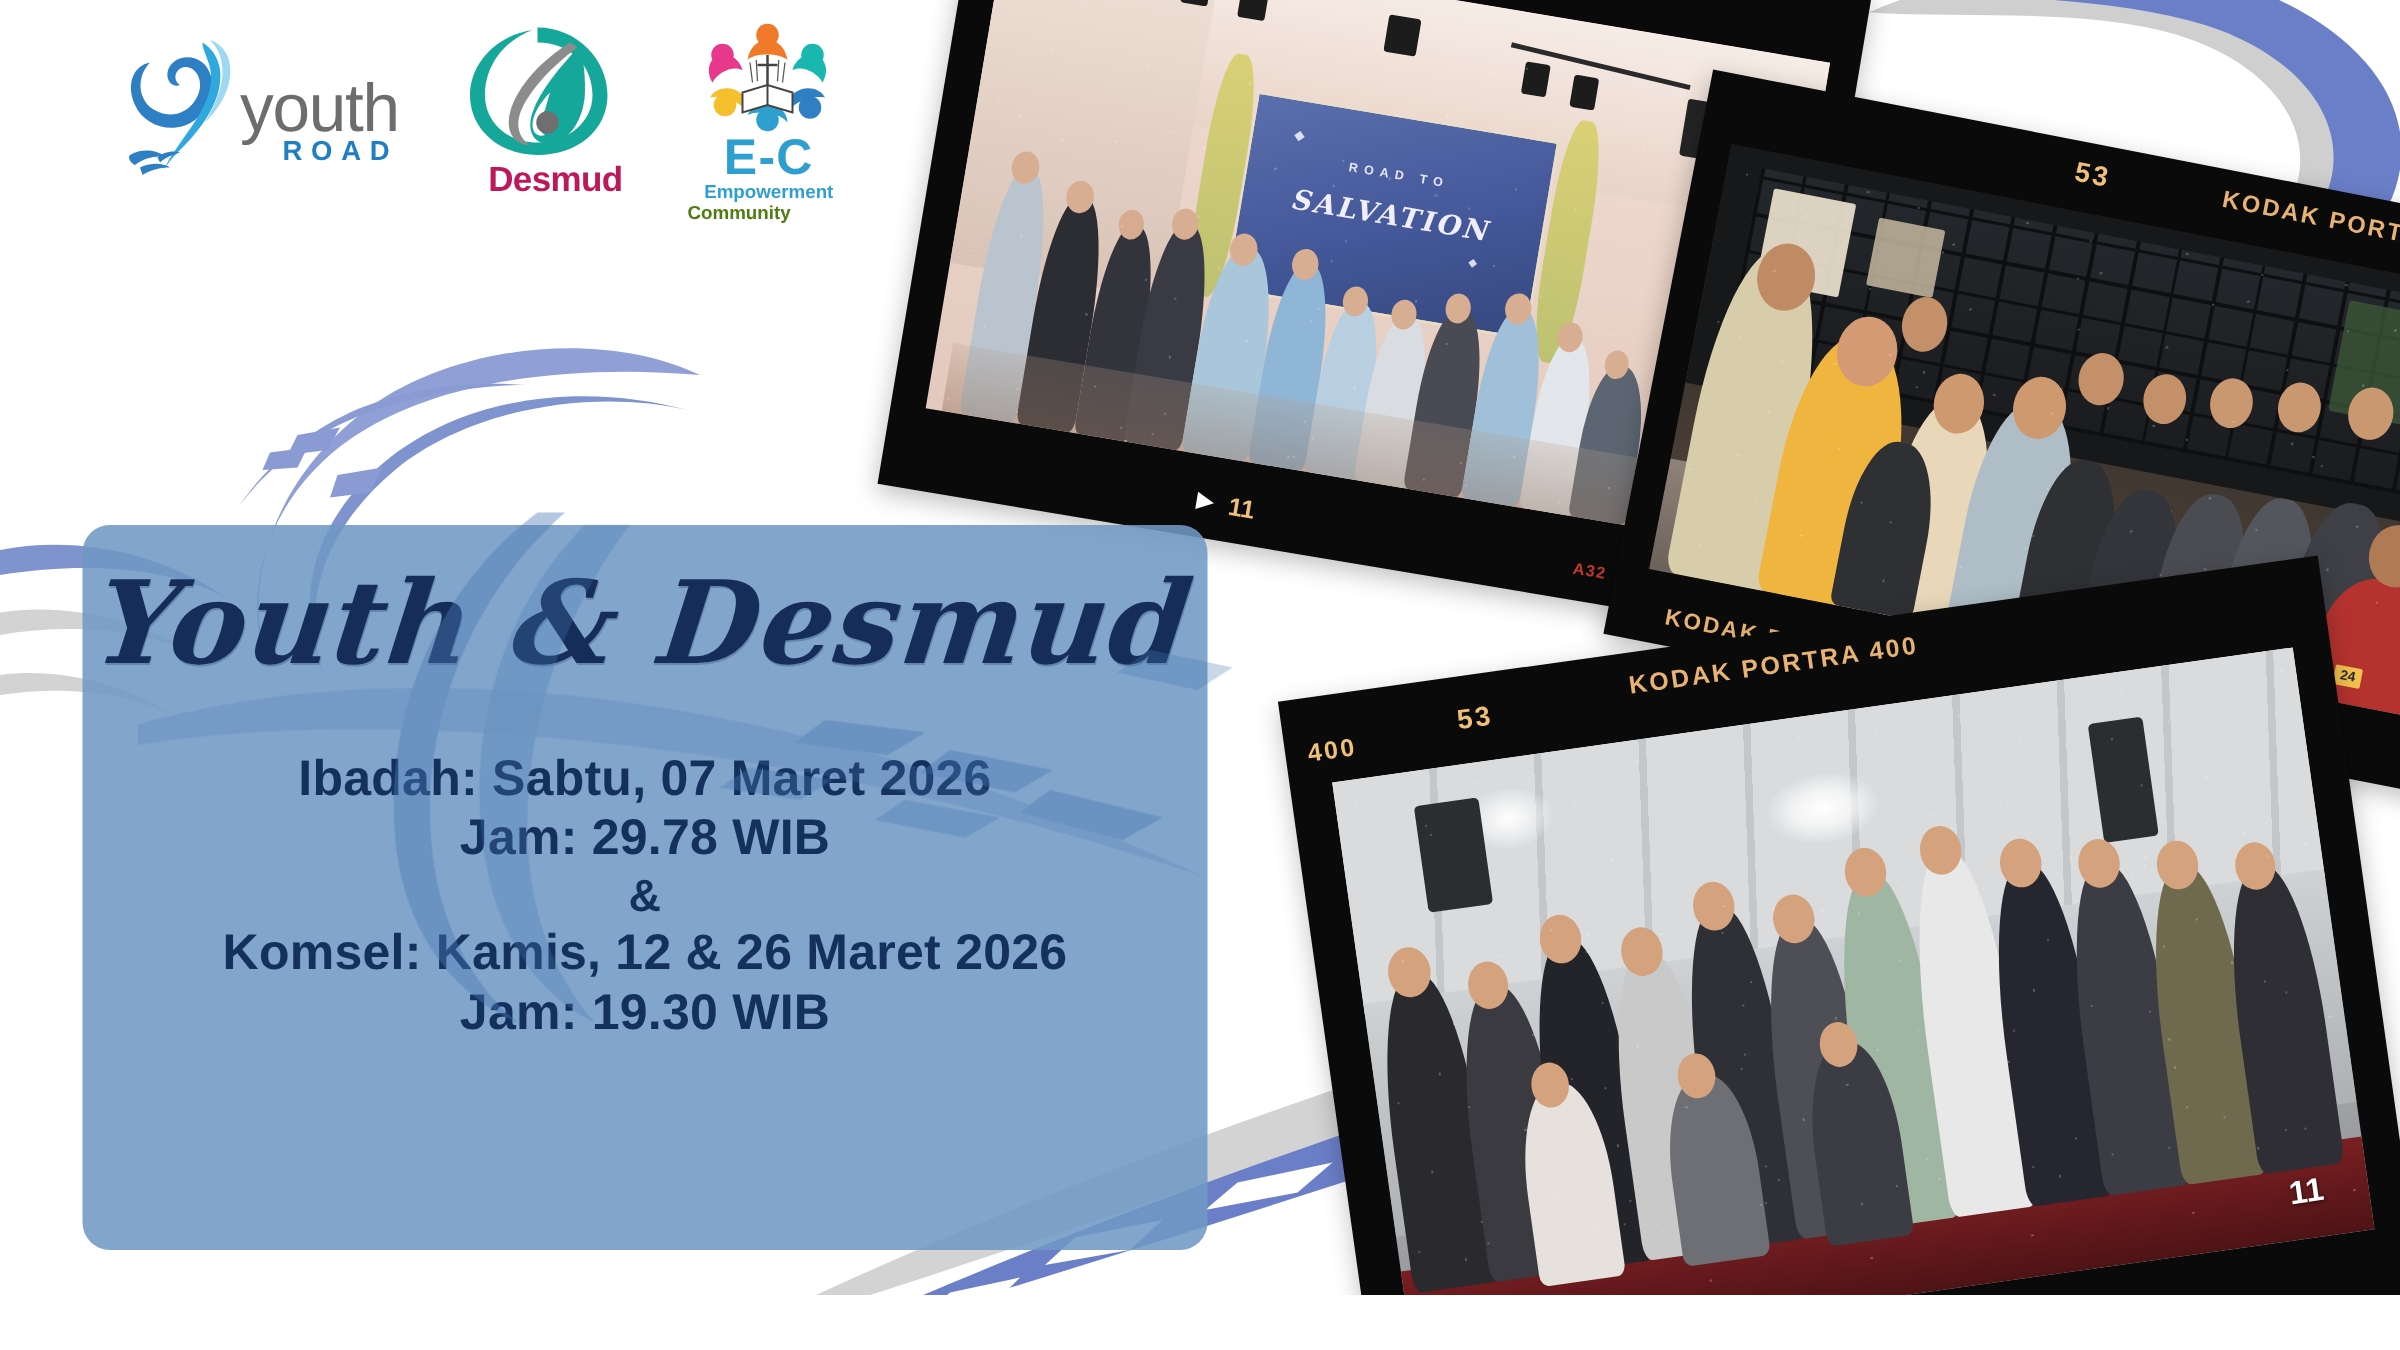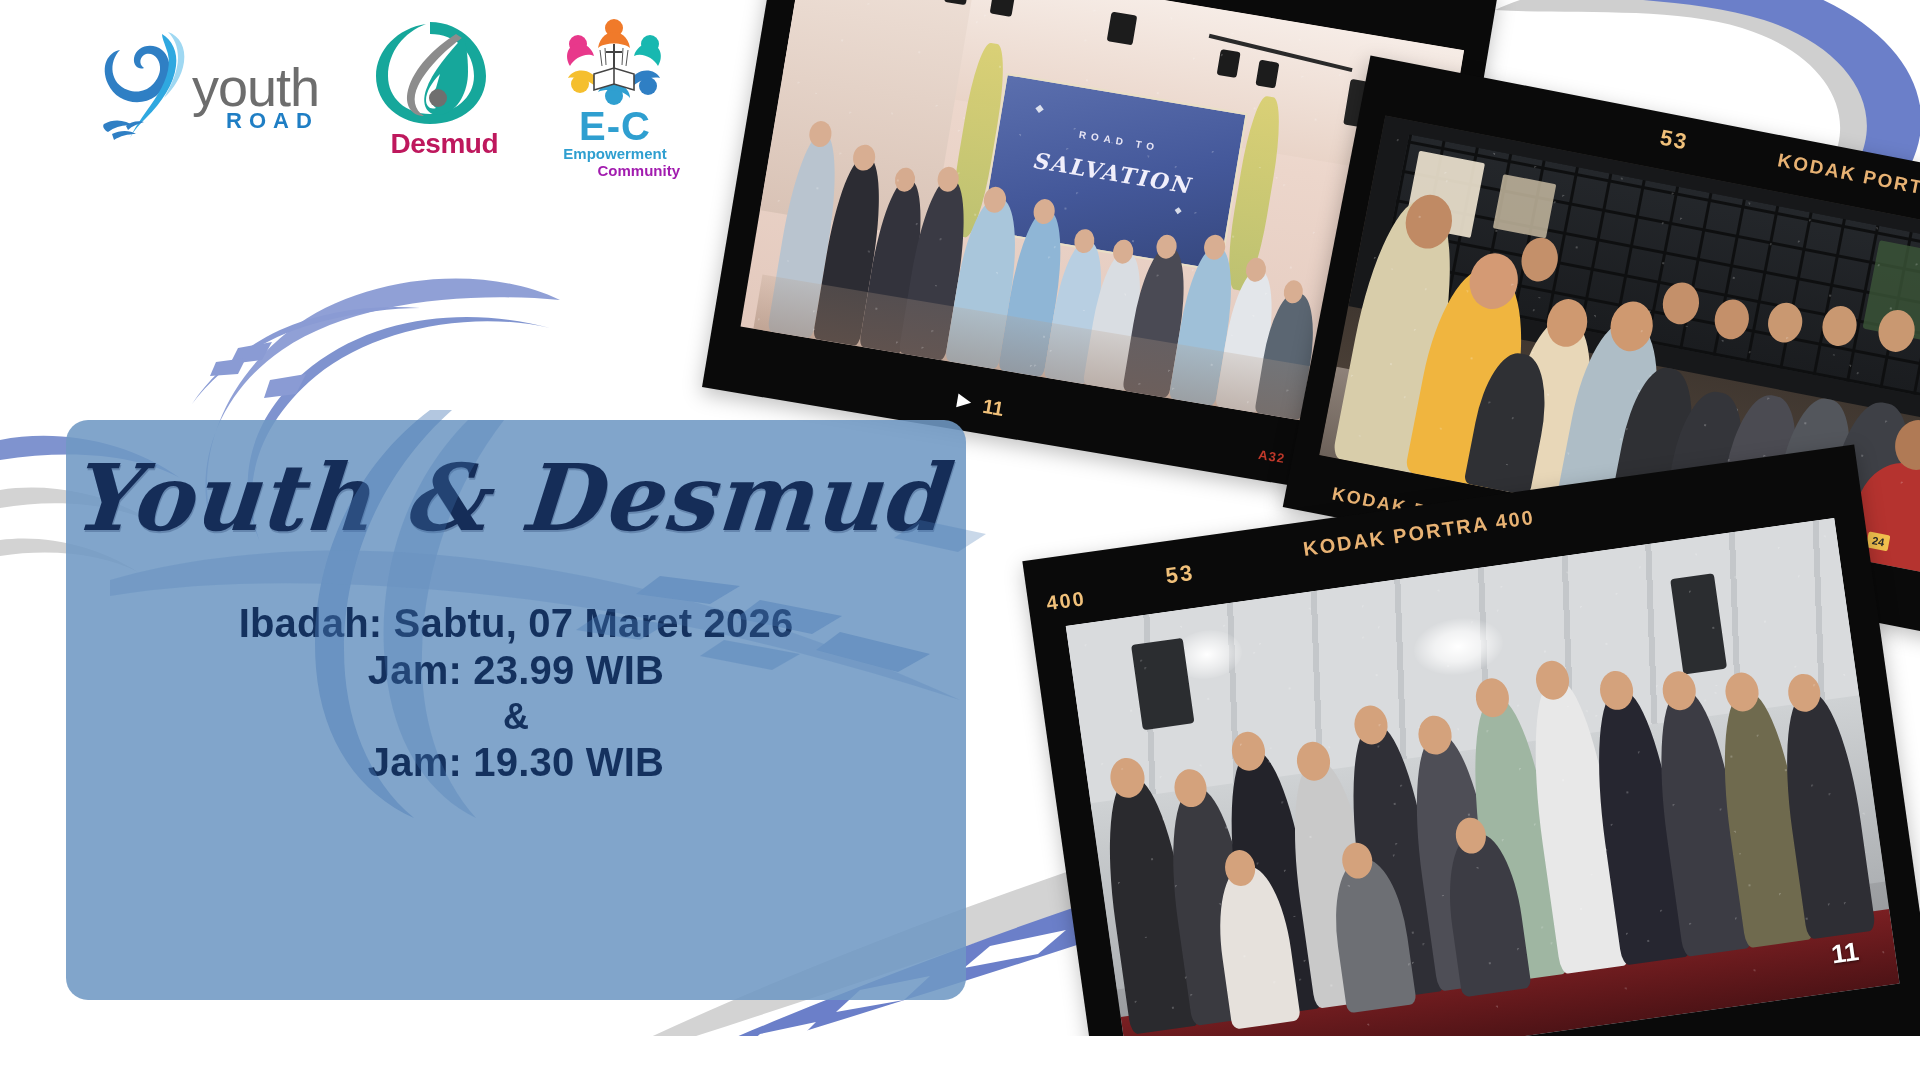--- a/index.html
+++ b/index.html
@@ -34,22 +34,22 @@
   }
   .lg-txt-ec{
     position:absolute;left:0;right:0;top:88px;text-align:center;font-size:40px;
     color:#2f9fd0;font-weight:700;letter-spacing:1px;line-height:1;
   }
   .lg-txt-emp{
     position:absolute;left:0;right:0;top:128px;text-align:center;font-size:15px;
     color:#2f9fd0;font-weight:700;line-height:1;
   }
   .lg-txt-com{
-    position:absolute;left:0;right:0;top:145px;text-align:right;font-size:15px;
-    color:#a21caf;font-weight:700;line-height:1;
+    position:absolute;left:0;right:0;top:145px;text-align:left;font-size:15px;
+    color:#4d7c0f;font-weight:700;line-height:1;
   }
 
   
   .photo{
     position:absolute;background:#0a0a0a;padding:0;overflow:hidden;
     box-shadow:0 6px 20px rgba(0,0,0,.25);
   }
   .film-inner{position:absolute;overflow:hidden;background:#b9a79c;}
   .film-label{
     position:absolute;color:#e8b273;font-weight:700;letter-spacing:2px;
@@ -440,21 +440,22 @@
     </div>
     <div class="film-label" style="left:280px;top:16px;font-size:20px;">KODAK  PORTRA 400</div>
     <div class="film-num" style="left:140px;top:22px;font-size:22px;letter-spacing:2px;">53</div>
     <div class="film-num" style="left:18px;top:34px;font-size:20px;letter-spacing:2px;">400</div>
   </div>
 
   <div class="card">
     <div class="title">Youth &amp; Desmud</div>
     <div class="info">
       <div>Ibadah: Sabtu, 07 Maret 2026</div>
-      <div>Jam: 23.99 WIB</div>
+      <div>Jam: 29.78 WIB</div>
       <div class="amp">&amp;</div>
+      <div>Komsel: Kamis, 12 &amp; 26 Maret 2026</div>
       <div>Jam: 19.30 WIB</div>
     </div>
     <div class="contacts">
     </div>
   </div>
 
 </div>
 
 </body></html>

